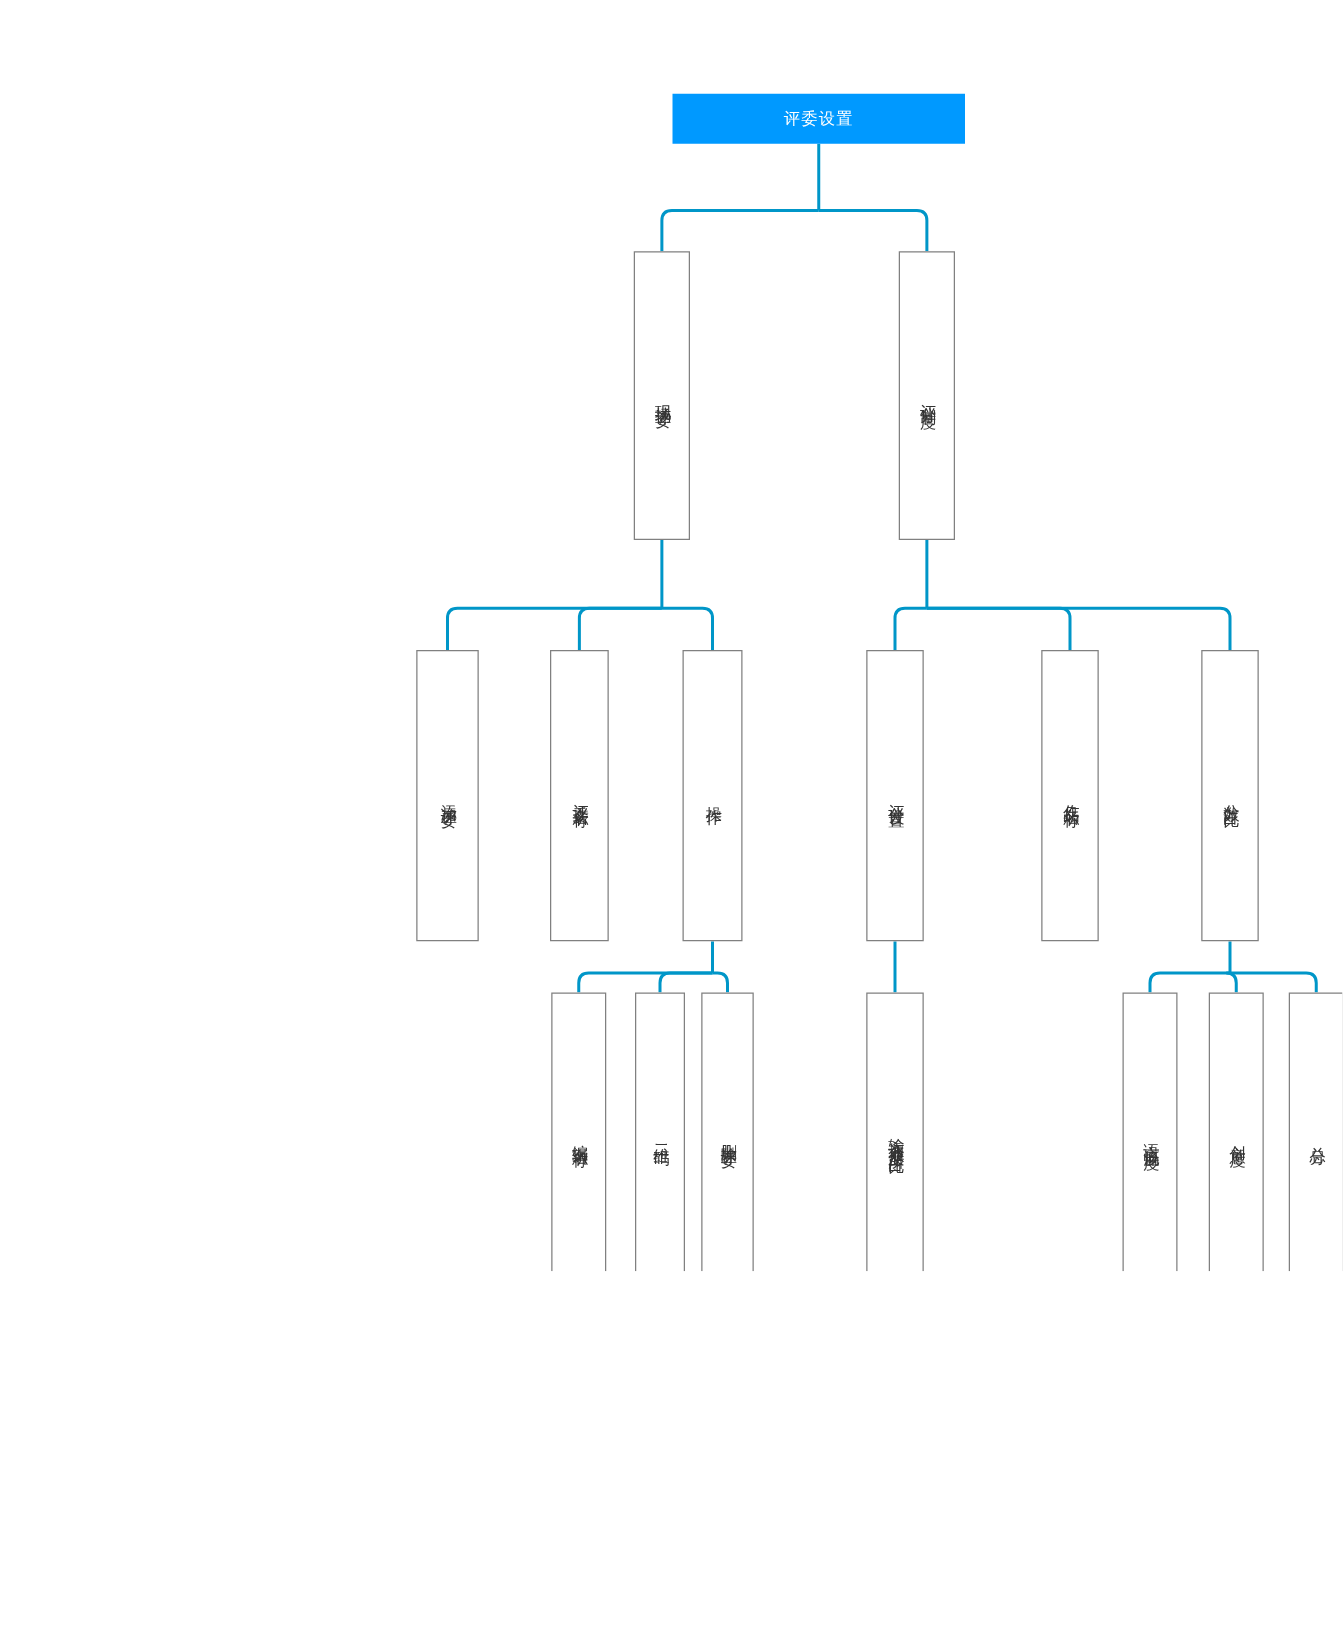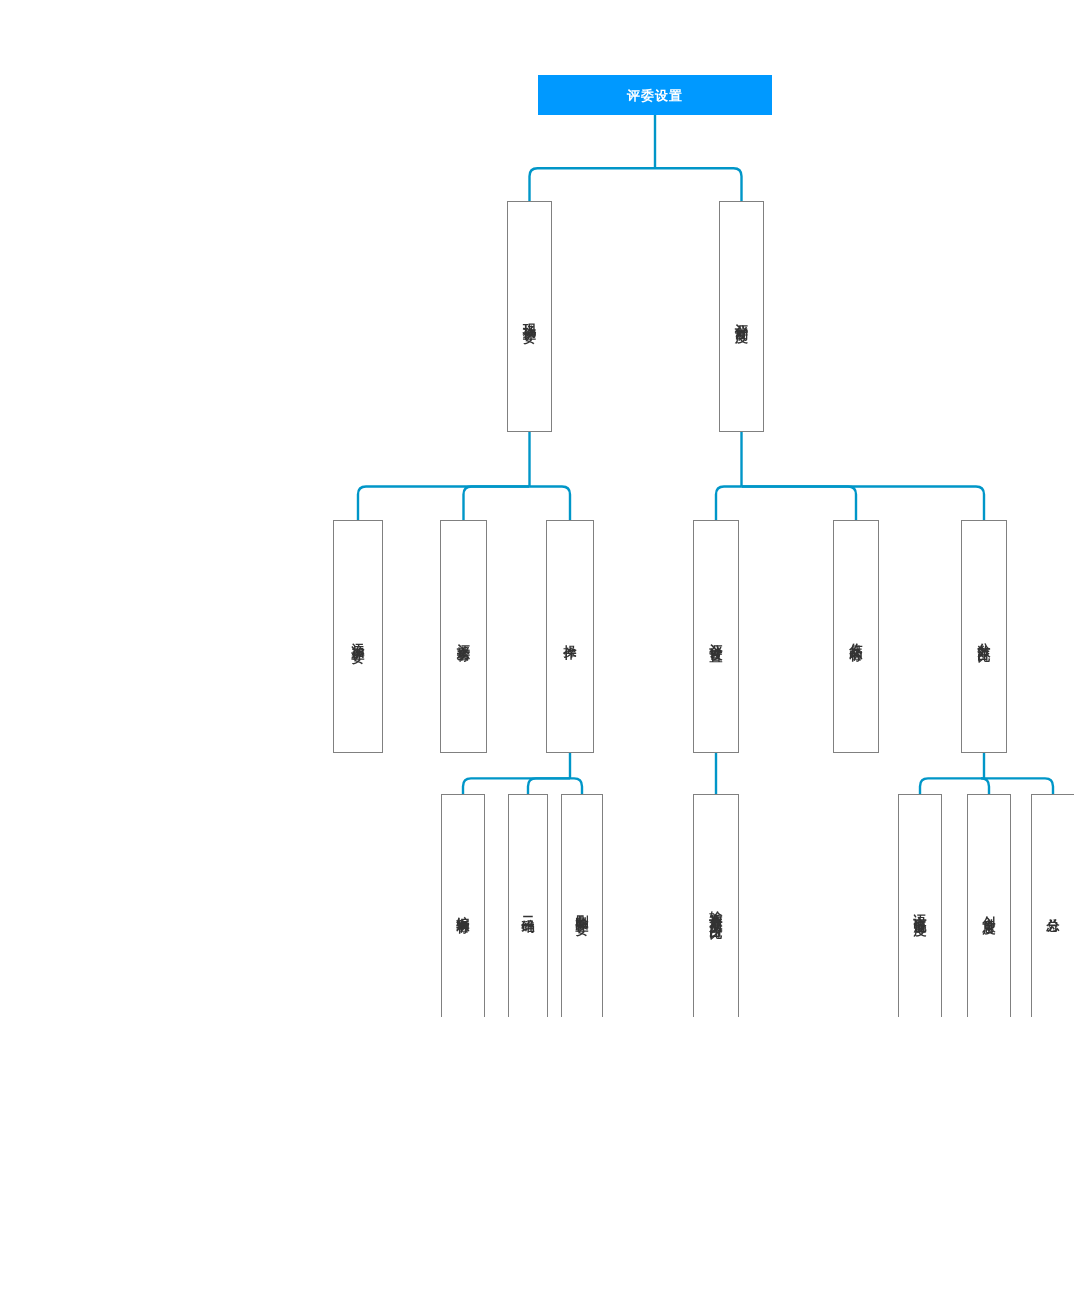--- a/index.html
+++ b/index.html
@@ -9,21 +9,20 @@
   }
   body {
     font-family: "DejaVu Sans", "Liberation Sans", sans-serif;
   }
   #canvas {
     position: relative;
     width: 1074px;
     height: 1017px;
     overflow: hidden;
     background: #ffffff;
-    font-weight: bold;
   }
   #edges {
     position: absolute;
     left: 0;
     top: 0;
     width: 1074px;
     height: 1303px;
     pointer-events: none;
   }
   .node {

